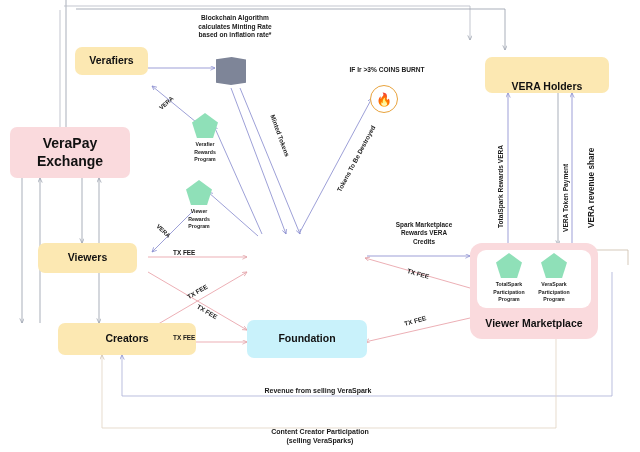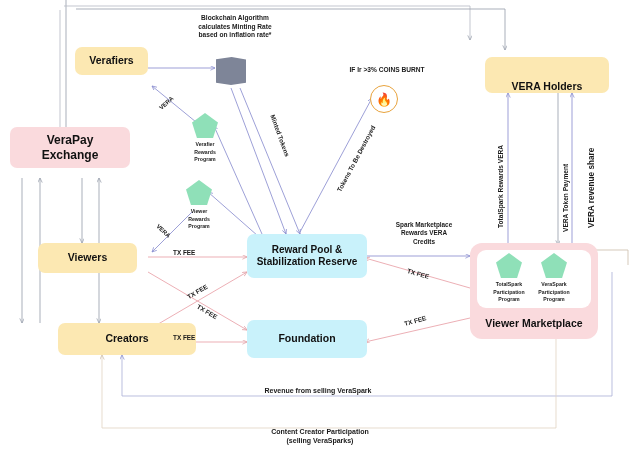--- a/index.html
+++ b/index.html
@@ -171,37 +171,33 @@
       <path d="M556,300 L556,428 L102,428 L102,355" stroke="#e3d6c5" marker-end="url(#at)"></path>
 
       <path d="M628,265 L628,250 L497,250" stroke="#cdbfae" marker-end="url(#at)"></path>
     </g>
   </svg>
 
   <div class="node node-yellow" style="left:75px;top:47px;width:73px;height:28px;font-size:10.5px;">
     <span>Verafiers</span>
   </div>
 
-  <div class="node node-pink" style="left:10px;top:127px;width:120px;height:41px;font-size:12px;white-space:pre-line;">
+  <div class="node node-pink" style="left:10px;top:127px;width:120px;height:51px;font-size:14px;white-space:pre-line;">
     <span style="white-space:pre-line;">VeraPay
 Exchange</span>
   </div>
 
   <div class="node node-yellow" style="left:38px;top:243px;width:99px;height:30px;font-size:10.5px;">
     <span>Viewers</span>
   </div>
 
   <div class="node node-yellow" style="left:10px;top:323px;width:138px;height:32px;font-size:10.5px;margin-left:48px;">
     <span>Creators</span>
   </div>
 
-  <div class="node node-blue" style="left:247px;top:234px;width:120px;height:44px;font-size:10px;">
-    <span style="white-space:pre-line;">Reward Pool &amp;
-Stabilization Reserve</span>
-  </div>
 
   <div class="node node-blue" style="left:247px;top:320px;width:120px;height:38px;font-size:10.5px;">
     <span>Foundation</span>
   </div>
 
   <div class="node node-yellow" style="left:485px;top:57px;width:124px;height:36px;font-size:10.5px;align-items:flex-end;">
     <span>VERA Holders</span>
   </div>
 
   <div class="node node-marketplace" style="left:470px;top:243px;width:128px;height:96px;font-size:10.5px;">

